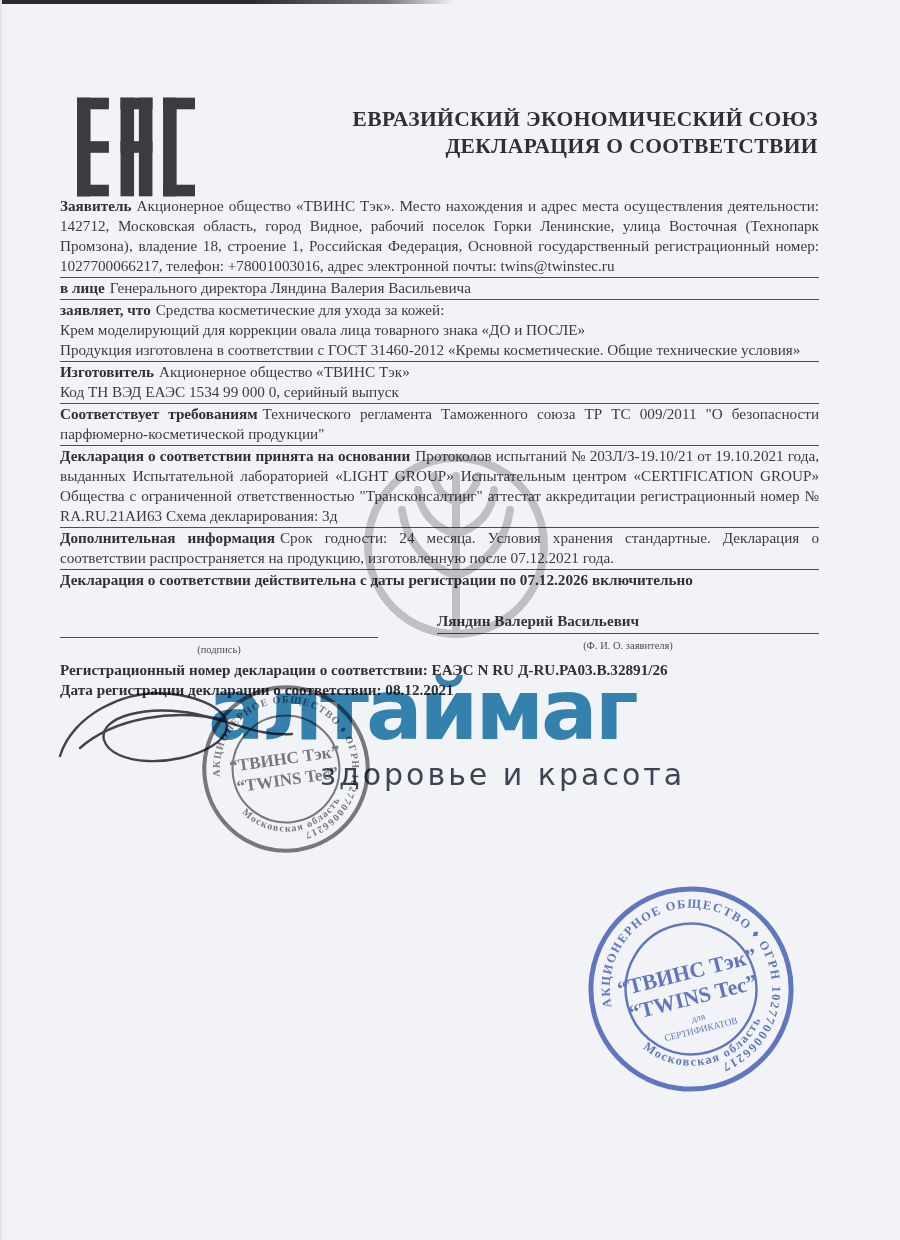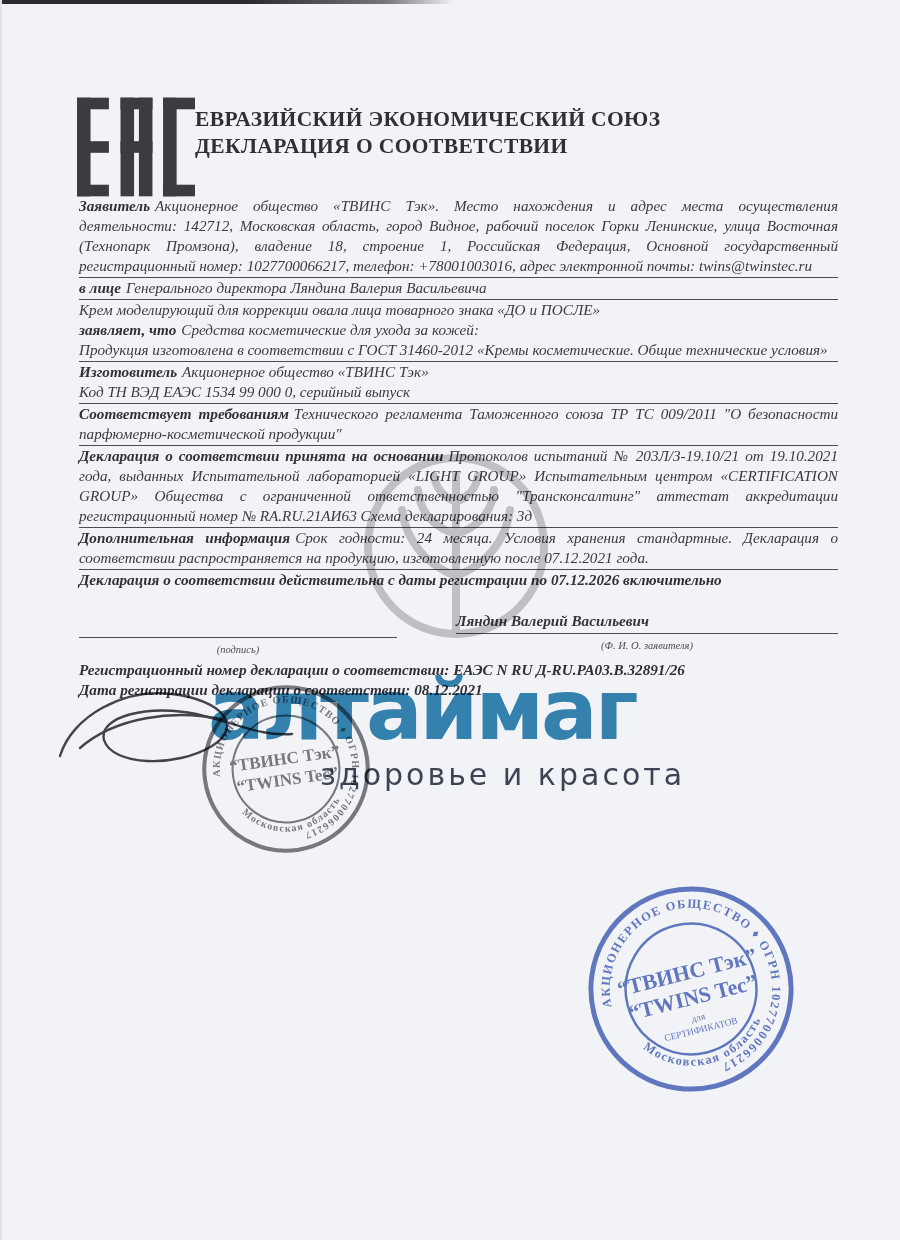--- a/index.html
+++ b/index.html
@@ -12,25 +12,25 @@
     overflow:hidden;
   }
   .page{position:absolute;inset:0;border-left:2px solid #e2e3e9;}
   .topstrip{
     position:absolute;top:0;left:0;width:452px;height:4px;
     background:linear-gradient(to right,#2c2c2e 55%,#77777b 85%,rgba(120,120,124,0));
   }
   
   .hdr{position:absolute;top:96px;left:75px;right:68px;display:flex;z-index:2;}
   .eac{width:118px;height:102px;flex:0 0 auto;color:#3b3b40;}
-  .titles{flex:1;text-align:left;font-weight:bold;font-size:21.5px;line-height:27px;
+  .titles{flex:1;text-align:right;font-weight:bold;font-size:21.5px;line-height:27px;
     letter-spacing:.4px;color:#2f2f34;padding-top:10px;padding-right:14px;}
   
-  .main{position:absolute;top:196px;left:77px;width:759px;z-index:2;
-    font-size:15.2px;line-height:20px;text-align:justify;font-style:italic;}
+  .main{position:absolute;top:196px;left:58px;width:759px;z-index:2;
+    font-size:15.2px;line-height:20px;text-align:justify;}
   .main p{margin:0;}
   .sec{border-bottom:1.5px solid #4c4c52;padding-bottom:1px;}
   b.lead{font-weight:bold;color:#303036;margin-right:5px;}
   .mt{margin-top:12px;}
   .boldline{font-weight:bold;color:#303036;}
   
   .sigrow{display:flex;margin-top:4px;}
   .sigleft{width:318px;padding-top:41px;}
   .sigright{width:382px;margin-left:59px;padding-top:17px;}
   .fio{text-align:left;font-weight:bold;color:#35353b;font-size:15.2px;}
@@ -86,22 +86,22 @@
       <div>ДЕКЛАРАЦИЯ О СООТВЕТСТВИИ</div>
     </div>
   </div>
 
   <div class="main">
     <p class="sec"><b class="lead">Заявитель</b><span>Акционерное общество «ТВИНС Тэк». Место нахождения и адрес места осуществления деятельности: 142712, Московская область, город Видное, рабочий поселок Горки Ленинские, улица Восточная (Технопарк Промзона), владение 18, строение 1, Российская Федерация, Основной государственный регистрационный номер: 1027700066217, телефон: +78001003016, адрес электронной почты: twins@twinstec.ru</span></p>
 
     <p class="sec"><b class="lead">в лице</b><span>Генерального директора Ляндина Валерия Васильевича</span></p>
 
     <div class="sec">
+      <p><b class="lead">заявляет, что</b><span>Средства косметические для ухода за кожей:</span></p>
       <p>Крем моделирующий для коррекции овала лица товарного знака «ДО и ПОСЛЕ»</p>
-      <p><b class="lead">заявляет, что</b><span>Средства косметические для ухода за кожей:</span></p>
       <p>Продукция изготовлена в соответствии с ГОСТ 31460-2012 «Кремы косметические. Общие технические условия»</p>
     </div>
 
     <div class="sec">
       <p><b class="lead">Изготовитель</b><span>Акционерное общество «ТВИНС Тэк»</span></p>
       <p>Код ТН ВЭД ЕАЭС 1534 99 000 0, серийный выпуск</p>
     </div>
 
     <p class="sec"><b class="lead">Соответствует требованиям</b><span>Технического регламента Таможенного союза ТР ТС 009/2011 "О безопасности парфюмерно-косметической продукции"</span></p>
 

